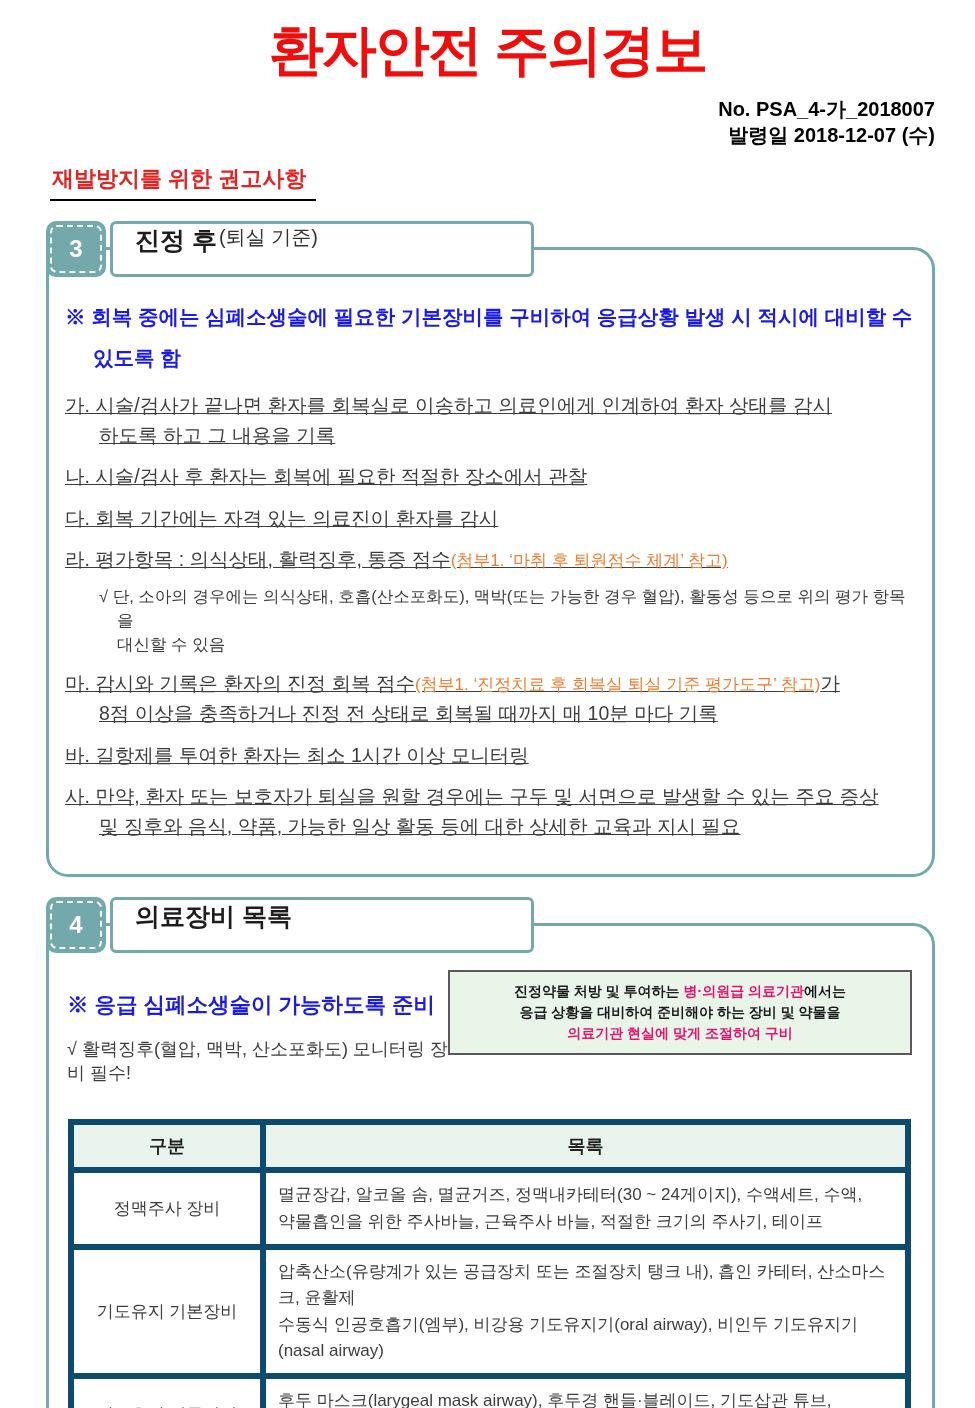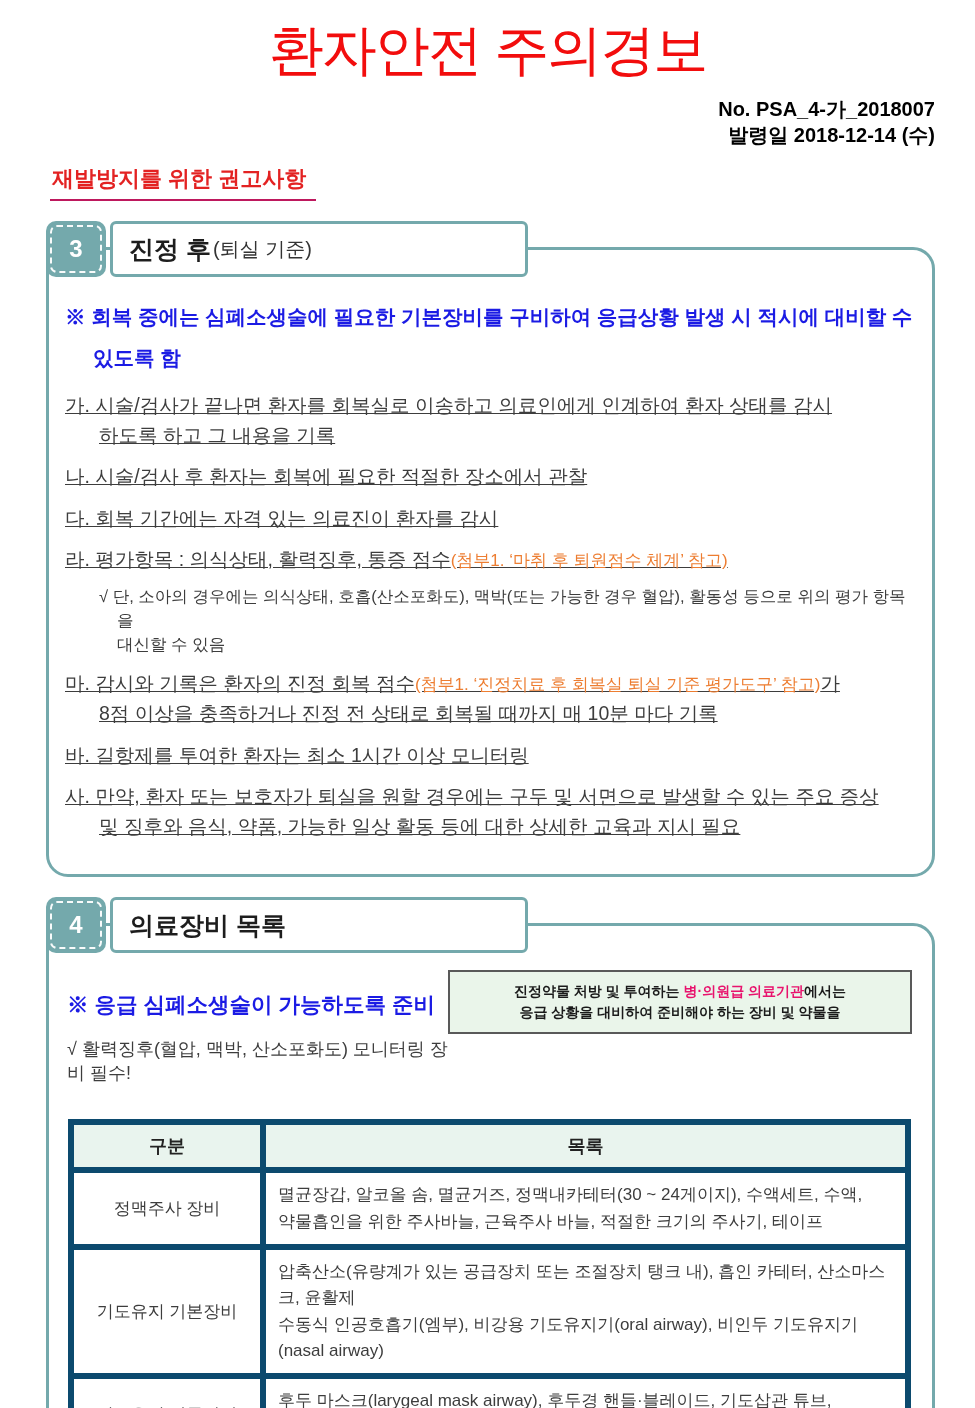--- a/index.html
+++ b/index.html
@@ -2,47 +2,47 @@
 <html><head>
 <meta charset="utf-8">
 <style>
   html,body { margin:0; padding:0; background:#ffffff; }
   .page {
     width: 975px; height: 1408px; position: relative; overflow: hidden;
     background: #ffffff; font-family: "Liberation Sans", sans-serif; color:#3b3b3b;
   }
   
   .doc-title {
-    text-align: center; padding-top: 14px; font-size: 55px; font-weight: 400;
+    text-align: center; padding-top: 14px; font-size: 55px; font-weight: 700;
     color: #f20d0d; letter-spacing: -2px;
   }
   .doc-meta {
     text-align: right; padding-right: 40px; margin-top: 8px;
     color: #000000; font-weight: bold; font-size: 20px; line-height: 1.3;
   }
   .section-heading-wrap { margin: 16px 0 0 50px; }
   .section-heading {
     display: inline-block; color: #e32222; font-size: 22px; font-weight: bold;
-    border-bottom: 2px solid #be185d; padding: 0 10px 5px 2px;
+    border-bottom: 2px solid #000000; padding: 0 10px 5px 2px;
   }
   
   .sec { margin: 20px 40px 0 46px; position: relative; }
   .sec-header { position: relative; z-index: 2; display: flex; height: 56px; }
   .num-badge {
     width: 60px; background: #74a9ac; border-radius: 10px; color: #fff;
     display: flex; align-items: center; justify-content: center;
     font-size: 24px; font-weight: bold; position: relative; flex: none;
   }
   .num-badge::after {
     content:""; position:absolute; inset:4px; border:2px dashed rgba(255,255,255,.95);
     border-radius:7px;
   }
   .header-bar {
     margin-left: 4px; width: 396px; background: #fff; border: 3px solid #74a9ac;
-    border-radius: 6px; display: flex; align-items: center; padding-left: 16px;
+    border-radius: 6px; display: flex; align-items: flex-start; padding-left: 22px;
     font-size: 25px; color: #1d1d1d;
   }
   .header-bar .t { font-weight: bold; }
   .header-bar .s { font-size: 20px; margin-left: 2px; color: #333; font-weight: normal; }
   .sec-box {
     position: relative; z-index: 1; margin-top: -30px; background: #fff;
     border: 3px solid #74a9ac; border-radius: 14px 22px 22px 22px;
     padding: 44px 18px 22px 16px;
   }
   
@@ -93,21 +93,21 @@
 </style>
 </head>
 <body>
 
 <div class="page">
 
   <div class="doc-title">환자안전 주의경보</div>
 
   <div class="doc-meta">
     <div>No. PSA_4-가_2018007</div>
-    <div>발령일 2018-12-14 (수)</div>
+    <div>발령일 2018-12-07 (수)</div>
   </div>
 
   <div class="section-heading-wrap">
     <span class="section-heading">재발방지를 위한 권고사항</span>
   </div>
 
   <div class="sec">
     <div class="sec-header">
       <div class="num-badge">3</div>
       <div class="header-bar">
@@ -141,20 +141,21 @@
     </div>
     <div class="sec-box">
       <div class="row4top">
         <div class="row4left">
           <p class="note-blue4">※ 응급 심폐소생술이 가능하도록 준비</p>
           <p class="check-line">√ 활력징후(혈압, 맥박, 산소포화도) 모니터링 장비 필수!</p>
         </div>
         <div class="green-box">
           <span>진정약물 처방 및 투여하는 </span><span class="pink">병·의원급 의료기관</span><span>에서는</span>
           <span class="blk">응급 상황을 대비하여 준비해야 하는 장비 및 약물을</span>
+          <span class="blk pink">의료기관 현실에 맞게 조절하여 구비</span>
         </div>
       </div>
 
       <table class="equip">
         <thead>
           <tr>
             <th>구분</th>
             <th>목록</th>
           </tr>
         </thead>

